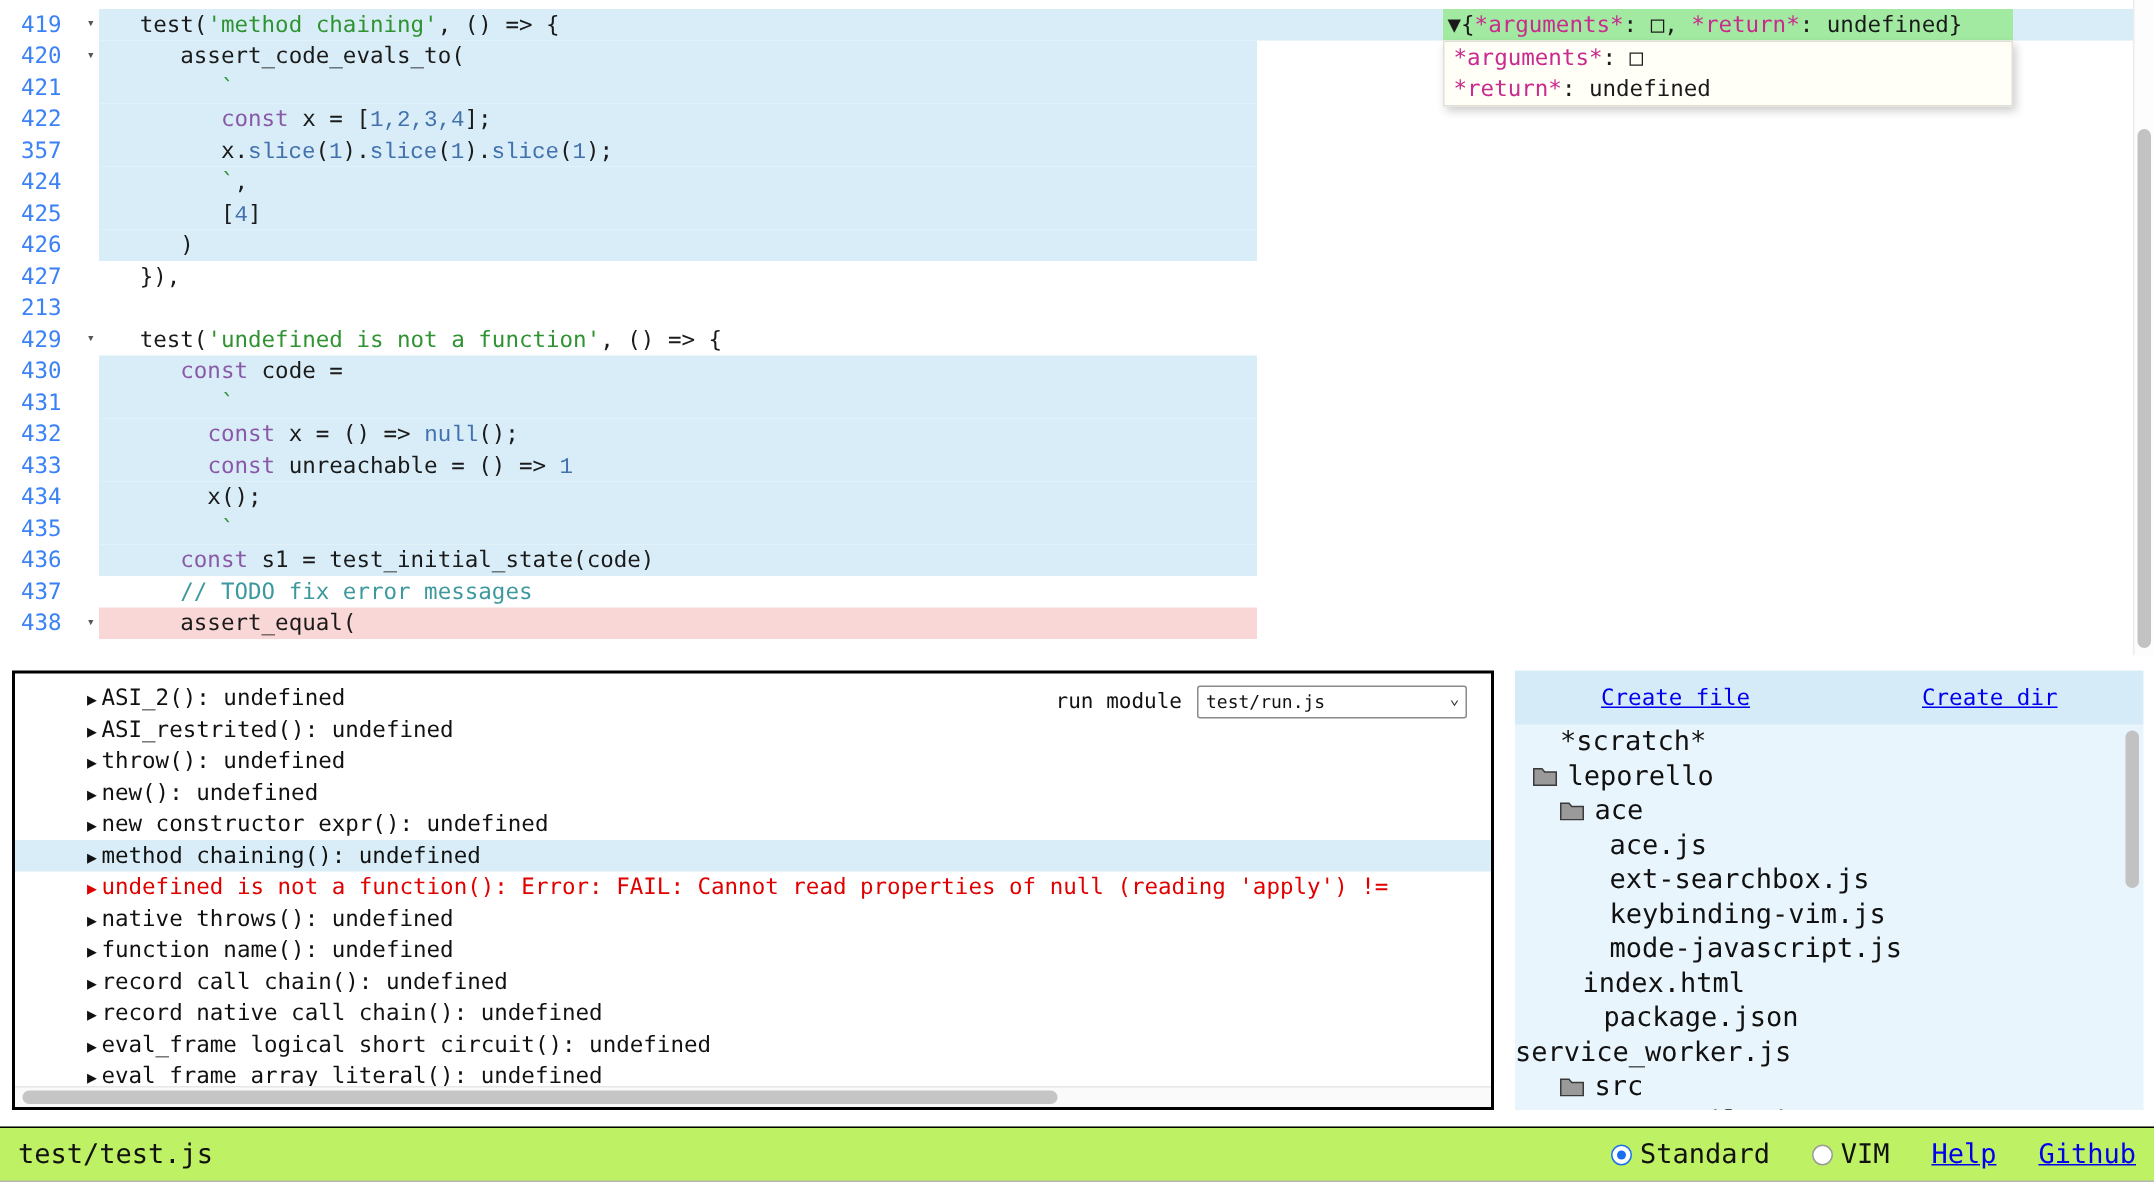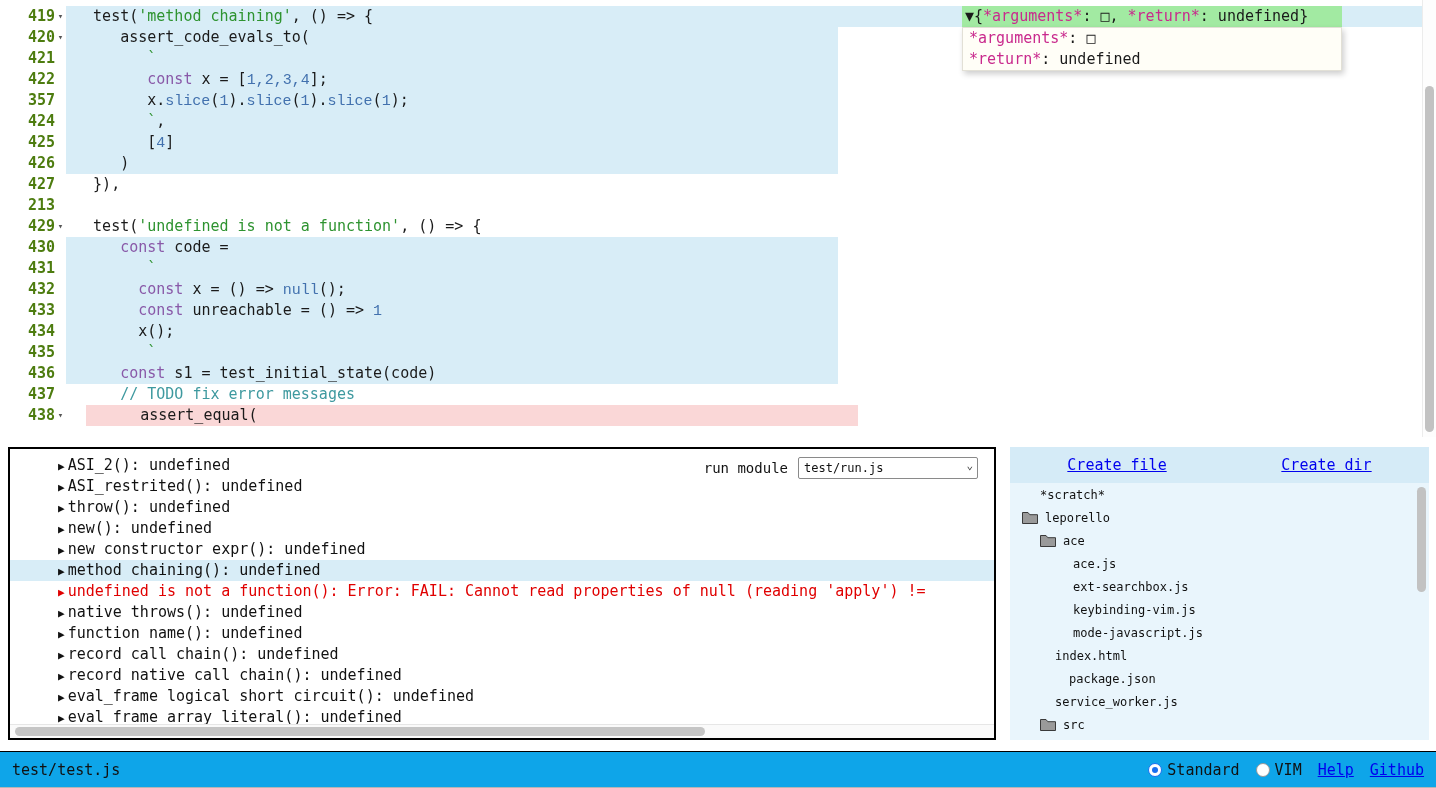--- a/index.html
+++ b/index.html
@@ -2,26 +2,26 @@
 <html><head>
 <meta charset="utf-8">
 <style>
   * { margin:0; padding:0; box-sizing:border-box; }
   html,body { width:1436px; height:788px; overflow:hidden; background:#fff;
     font-family:"DejaVu Sans Mono","Liberation Mono",monospace; color:#111; }
 
   
   #editor { position:absolute; left:0; top:0; width:1436px; height:437px; overflow:hidden; padding-top:6px; }
   .ed-line { display:flex; height:21px; line-height:21px; font-size:15px; }
-  .ln { width:55px; text-align:right; color:#4d7c0f; flex:none;font-weight:bold; }
+  .ln { width:55px; text-align:center; color:#3b82f6; flex:none; }
   .fold { width:11px; flex:none; font-size:9px; color:#555; text-align:center; line-height:21px; }
   .code { flex:1; white-space:pre; }
   .hl-full { background:#d8edf7; }
   .hl-part { background:linear-gradient(90deg,#d8edf7 0,#d8edf7 772px,rgba(0,0,0,0) 772px); }
-  .hl-err  { background:linear-gradient(90deg,#fad7d7 0,#fad7d7 772px,rgba(0,0,0,0) 772px);margin-left:20px; }
+  .hl-err  { background:linear-gradient(90deg,#fad7d7 0,#fad7d7 772px,rgba(0,0,0,0) 772px); }
   .tp { color:#1a1a1a; } .tk { color:#8959a8; } .ts { color:#2e9330; }
   .tn { color:#4271ae;font-family:Liberation Mono, monospace; } .tc { color:#3e999f; } .tm { color:#c92a8d; }
 
   
   .ed-track { position:absolute; right:0; top:0; width:14px; height:437px; background:#fdfdfd; border-left:1px solid #ececec; }
   .ed-thumb { position:absolute; left:2px; top:86px; width:9px; height:346px; background:#c2c2c2; border-radius:5px; }
 
   
   #tooltip { position:absolute; left:962px; top:6px; width:380px; font-size:15px; }
   .tt-head { background:#a2eaa2; height:21px; line-height:21px; white-space:pre; padding-left:3px; }
@@ -39,28 +39,28 @@
   .select { width:180px; height:22px; border:1px solid #8a8a8a; border-radius:2px; background:#fff;
     display:flex; align-items:center; font-size:12px; padding:0 14px 0 5px; position:relative; }
   .select .chev { position:absolute; right:4px; font-size:11px; color:#333; top:1px; }
   .hsb { position:absolute; left:0; right:0; bottom:0; height:14px; background:#fafafa; border-top:1px solid #e6e6e6; }
   .hsb-t { position:absolute; left:5px; top:2px; height:9px; width:690px; background:#c5c5c5; border-radius:5px; }
 
   
   #files { position:absolute; left:1010px; top:447px; width:419px; height:293px; background:#e9f5fc; overflow:hidden; }
   .fhead { height:36px; background:#d5ebf7; display:flex; align-items:center; justify-content:space-around; font-size:15px; }
   .fhead a, #status a { color:#0000ee; text-decoration:underline; cursor:pointer; }
-  .titem { height:23px; display:flex; align-items:center; font-size:12px; white-space:nowrap; }
+  .titem { height:23px; display:flex; align-items:center; font-size:18px; white-space:nowrap; }
   .ficon { margin-right:7px; display:inline-flex; }
   .f-thumb { position:absolute; right:3px; top:40px; width:9px; height:105px; background:#c2c2c2; border-radius:5px; }
 
   
   #status { position:absolute; left:0; top:751px; width:1436px; height:37px; border-top:1px solid #000;
-    border-bottom:1px solid #b5b5b5; background:#0ea5e9; display:flex; align-items:center; padding:0 12px; font-size:15px; }
-  #status .right { margin-left:auto; display:flex; align-items:center; gap:16px; }
+    border-bottom:1px solid #b5b5b5; background:#bef264; display:flex; align-items:center; padding:0 12px; font-size:18px; }
+  #status .right { margin-left:auto; display:flex; align-items:center; gap:28px; }
   .radio-opt { display:flex; align-items:center; gap:5px; cursor:pointer; }
   .radio { width:14px; height:14px; border-radius:50%; border:1px solid #999; background:#fff; position:relative; flex:none; }
   .radio.on { border-color:#1a6ff0; }
   .radio.on::after { content:""; position:absolute; left:3px; top:3px; width:6px; height:6px; border-radius:50%; background:#1a6ff0; }
 </style>
 </head>
 <body>
 
 <div id="editor">
   <div>
@@ -241,21 +241,21 @@
       </div>
       <div class="titem" style="padding-left: 63px;">
         <span class="tlabel">mode-javascript.js</span>
       </div>
       <div class="titem" style="padding-left: 45px;">
         <span class="tlabel">index.html</span>
       </div>
       <div class="titem" style="padding-left: 59px;">
         <span class="tlabel">package.json</span>
       </div>
-      <div class="titem" style="padding-left: 45px;">
+      <div class="titem" style="">
         <span class="tlabel">service_worker.js</span>
       </div>
       <div class="titem" style="padding-left: 30px;">
         <span class="ficon">
           <svg width="16" height="13" viewBox="0 0 16 13">
             <path d="M0.5 1.5 h5.5 l1.8 2.2 H15.5 v8.8 H0.5 z" fill="#9a9a9a" stroke="#3a3a3a"></path>
           </svg>
         </span>
         <span class="tlabel">src</span>
       </div>

